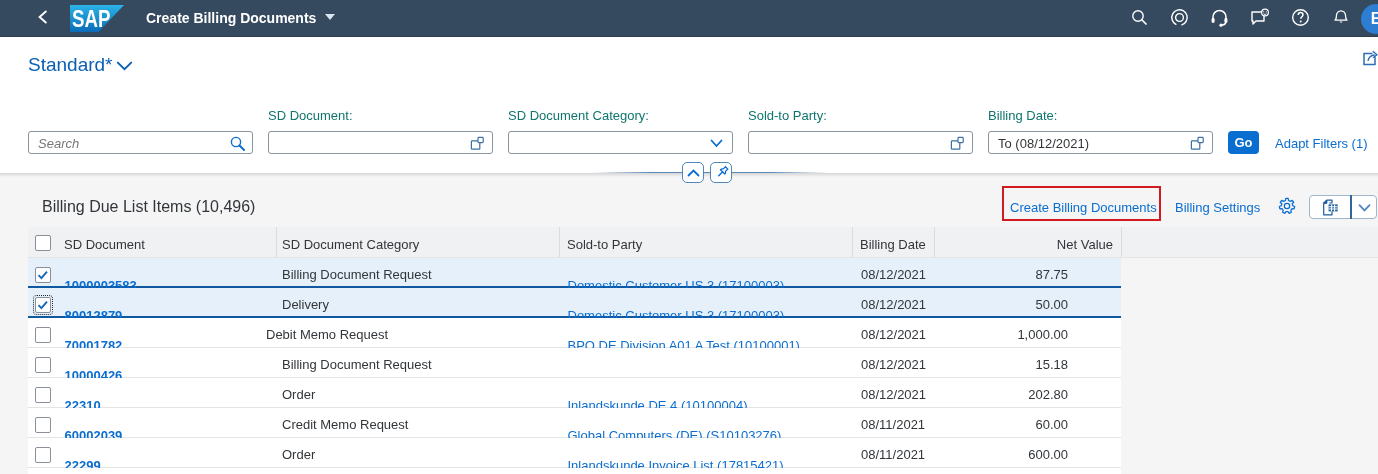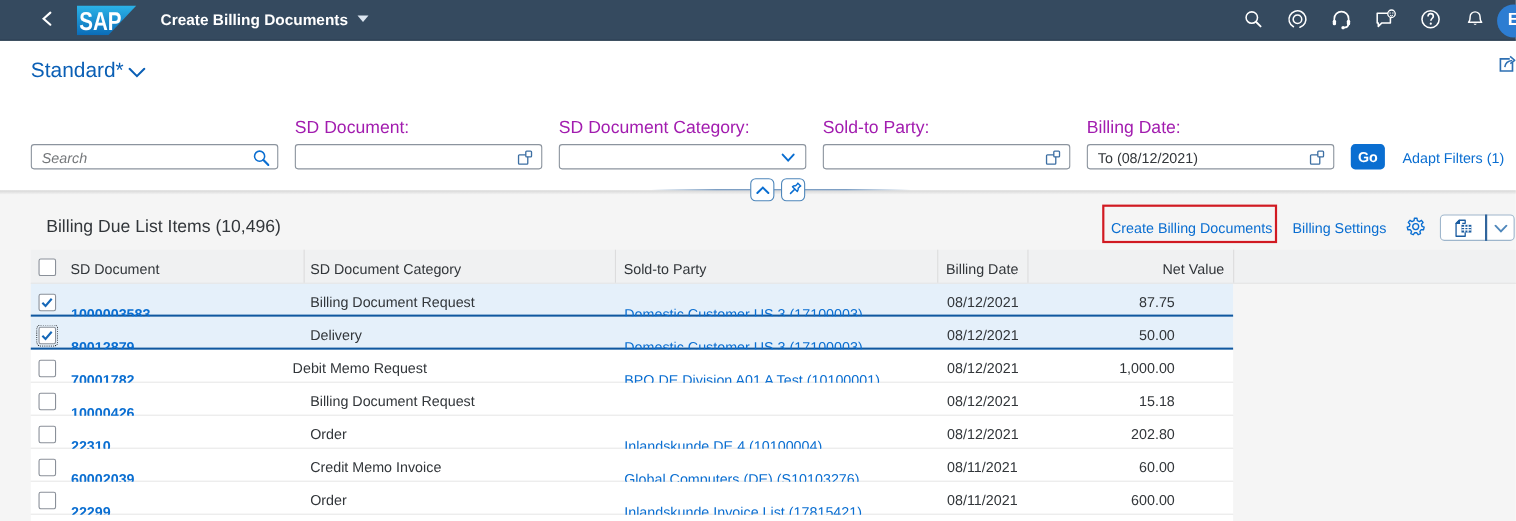--- a/index.html
+++ b/index.html
@@ -5,21 +5,21 @@
 * { margin:0; padding:0; box-sizing:border-box; }
 html,body { width:1378px; height:474px; overflow:hidden; font-family:"Liberation Sans",sans-serif; background:#fff; }
 .shell { position:absolute; left:0; top:0; width:1378px; height:37px; background:#354a5f; border-bottom:1.5px solid #2c3e50; }
 .shell svg { position:absolute; }
 .shell-title { position:absolute; left:146px; top:10px; color:#fff; font-size:14px; font-weight:bold; }
 .shell-caret { position:absolute; left:325px; top:14px; width:0; height:0; border-left:5.5px solid transparent; border-right:5.5px solid transparent; border-top:6.5px solid #dbe5f0; }
 .avatar { position:absolute; left:1361px; top:4px; width:30px; height:30px; border-radius:50%; background:#2d7dd2; color:#fff; font-weight:bold; font-size:16px; text-align:center; line-height:30px; }
 .fbar { position:absolute; left:0; top:38px; width:1378px; height:96px; background:#fff; }
 .fbar-shadow { position:absolute; left:0; top:173px; width:1378px; height:4px; background:linear-gradient(to bottom, rgba(0,0,0,0.13), rgba(0,0,0,0)); z-index:3; }
 .variant { position:absolute; left:28px; top:16px; font-size:19px; color:#0a5fb5; }
-.lbl { position:absolute; top:70px; font-size:16px; color:#a21caf; }
+.lbl { position:absolute; top:70px; font-size:13px; color:#0f766e; }
 .inp { position:absolute; top:93px; height:23px; width:225px; background:#fff; border:1px solid #8c949e; border-radius:3px; font-size:13px; color:#32363a; }
 .inp .txt { position:absolute; left:9px; top:4px; }
 .inp svg { position:absolute; right:7px; top:4px; }
 .go { position:absolute; left:1228px; top:93px; width:31px; height:23px; background:#0a6ed1; border-radius:4px; color:#fff; font-size:13px; font-weight:bold; text-align:center; line-height:23px; }
 .adapt { position:absolute; left:1275px; top:98px; font-size:13px; color:#0a6ed1; }
 .fadeline { position:absolute; left:592px; top:172px; width:236px; height:1px; z-index:4; background:linear-gradient(to right, rgba(93,135,181,0), #5d87b5 25%, #5d87b5 75%, rgba(93,135,181,0)); }
 .cbtn { position:absolute; top:162px; width:22px; height:21px; background:#fff; border:1px solid #4f87bb; border-radius:5px; z-index:5; }
 .page { position:absolute; left:0; top:173px; width:1378px; height:301px; background:#f5f5f5; }
 .tbar-title { position:absolute; left:42px; top:198px; font-size:16px; color:#32363a; }
 .redbox { position:absolute; left:1002px; top:186px; width:159px; height:34.5px; border:2.5px solid #d11a22; }
@@ -251,21 +251,21 @@
   <div class="cell bold blue" style="left:36.5px;">22310</div>
   <div class="cell" style="left:254px;">Order</div>
   <div class="cell blue" style="left:539.5px;">Inlandskunde DE 4 (10100004)</div>
   <div class="cell" style="left:833px;">08/12/2021</div>
   <div class="amt">202.80</div>
   <div class="cur">EUR</div>
 </div>
 <div class="trow" style="top:408px;">
   <div class="cb"></div>
   <div class="cell bold blue" style="left:36.5px;">60002039</div>
-  <div class="cell" style="left:254px;">Credit Memo Invoice</div>
+  <div class="cell" style="left:254px;">Credit Memo Request</div>
   <div class="cell blue" style="left:539.5px;">Global Computers (DE) (S10103276)</div>
   <div class="cell" style="left:833px;">08/11/2021</div>
   <div class="amt">60.00</div>
   <div class="cur">EUR</div>
 </div>
 <div class="trow" style="top:438px;">
   <div class="cb"></div>
   <div class="cell bold blue" style="left:36.5px;">22299</div>
   <div class="cell" style="left:254px;">Order</div>
   <div class="cell blue" style="left:539.5px;">Inlandskunde Invoice List (17815421)</div>

